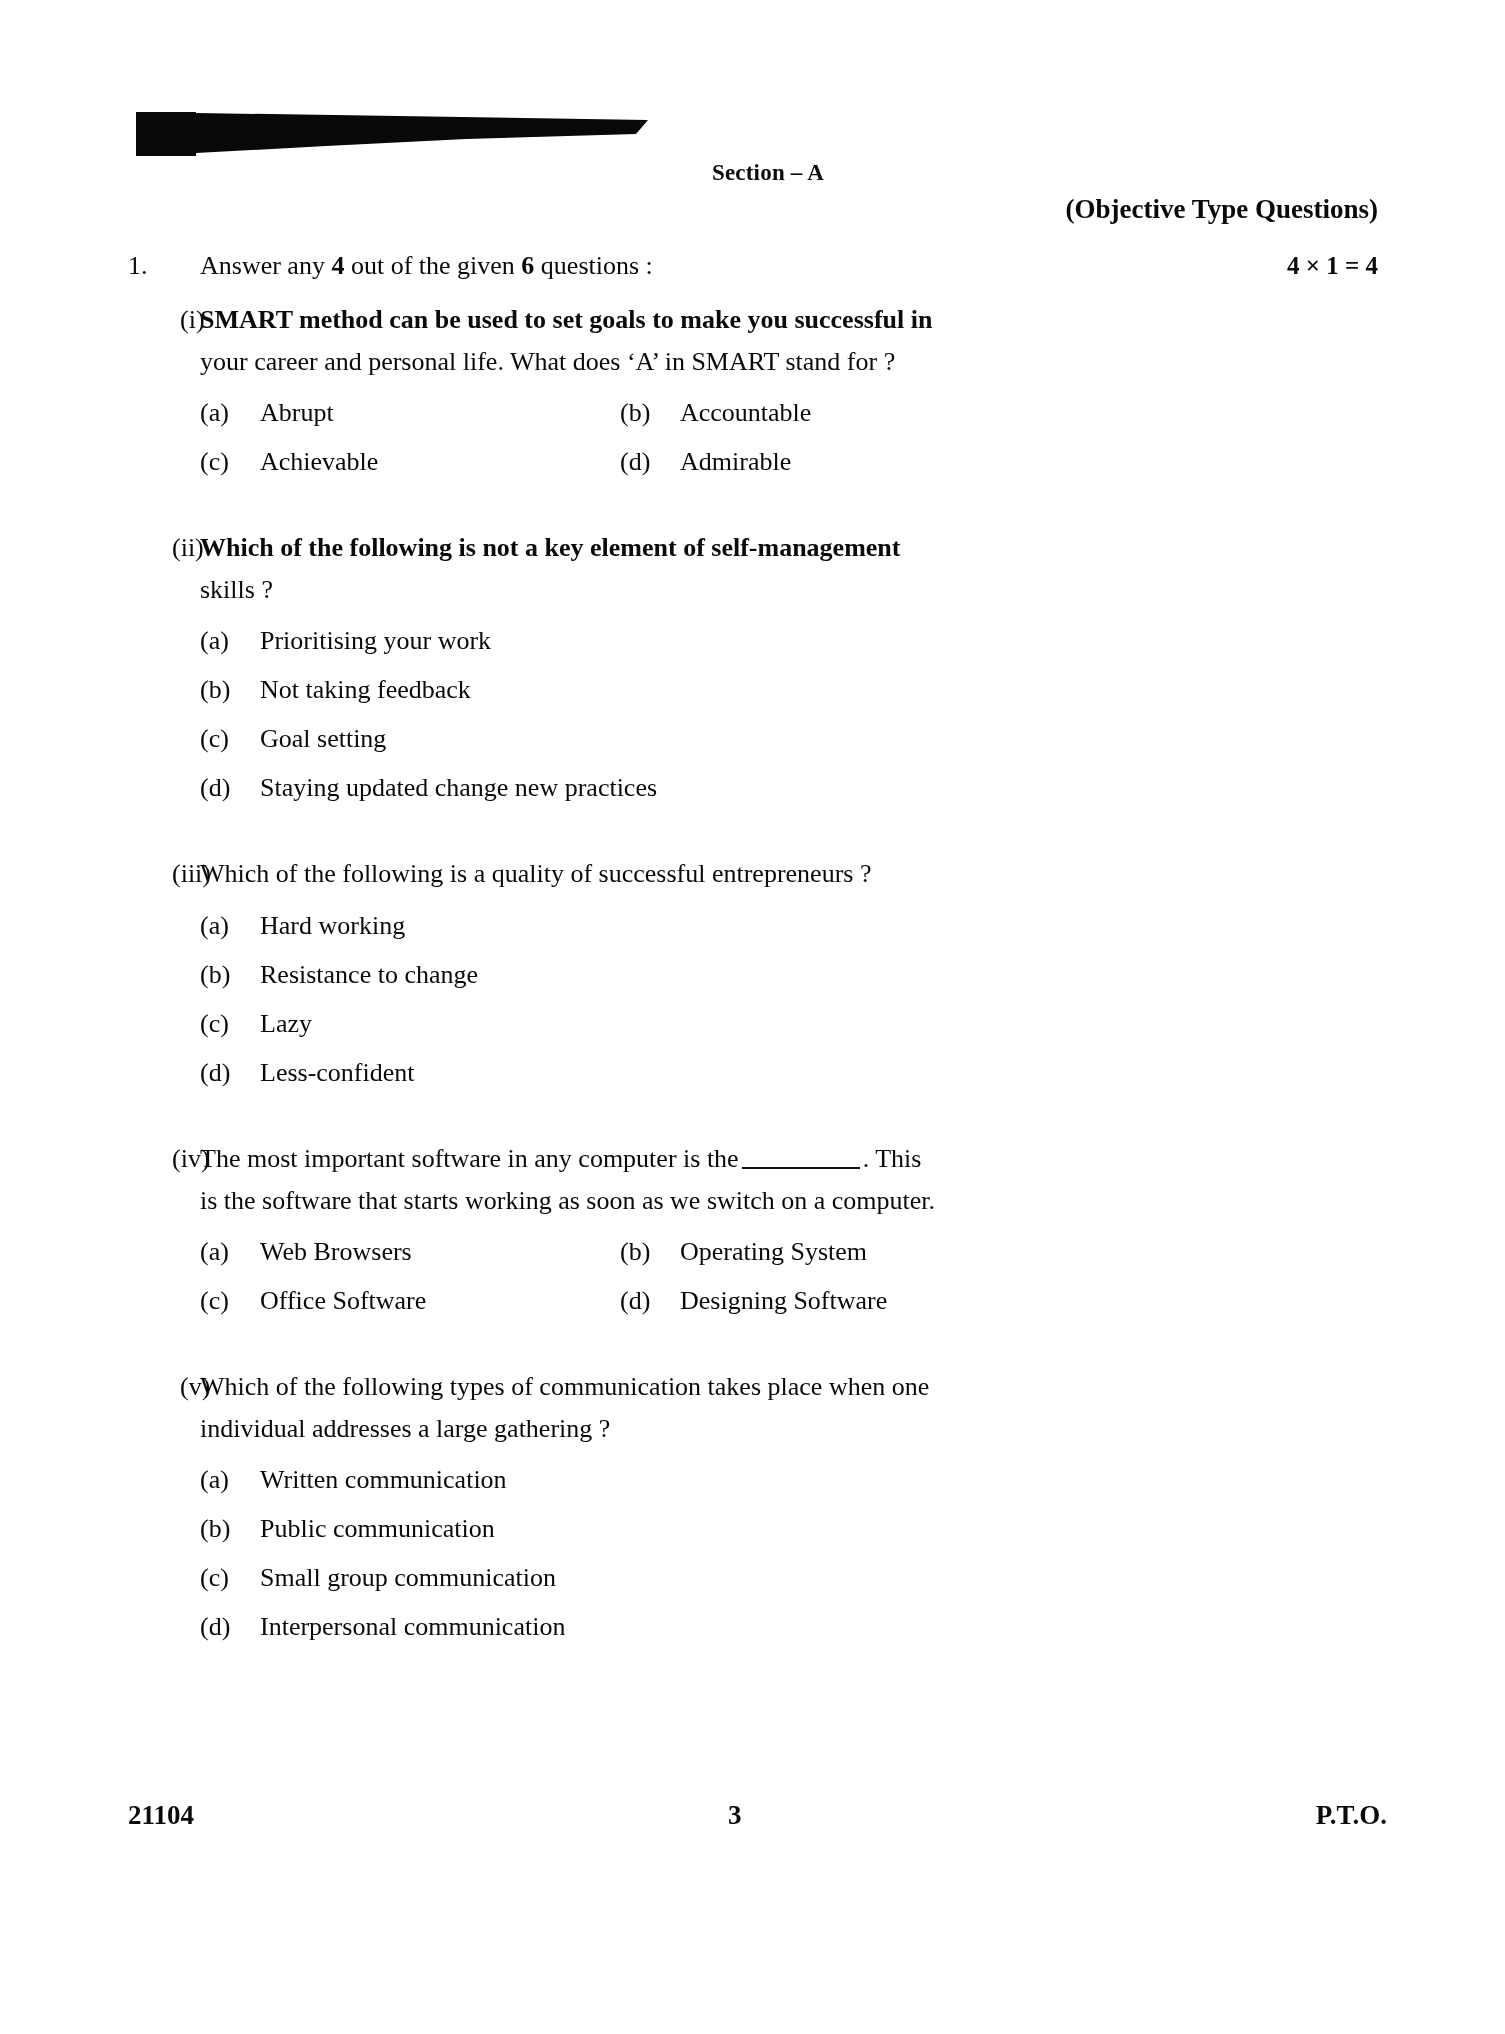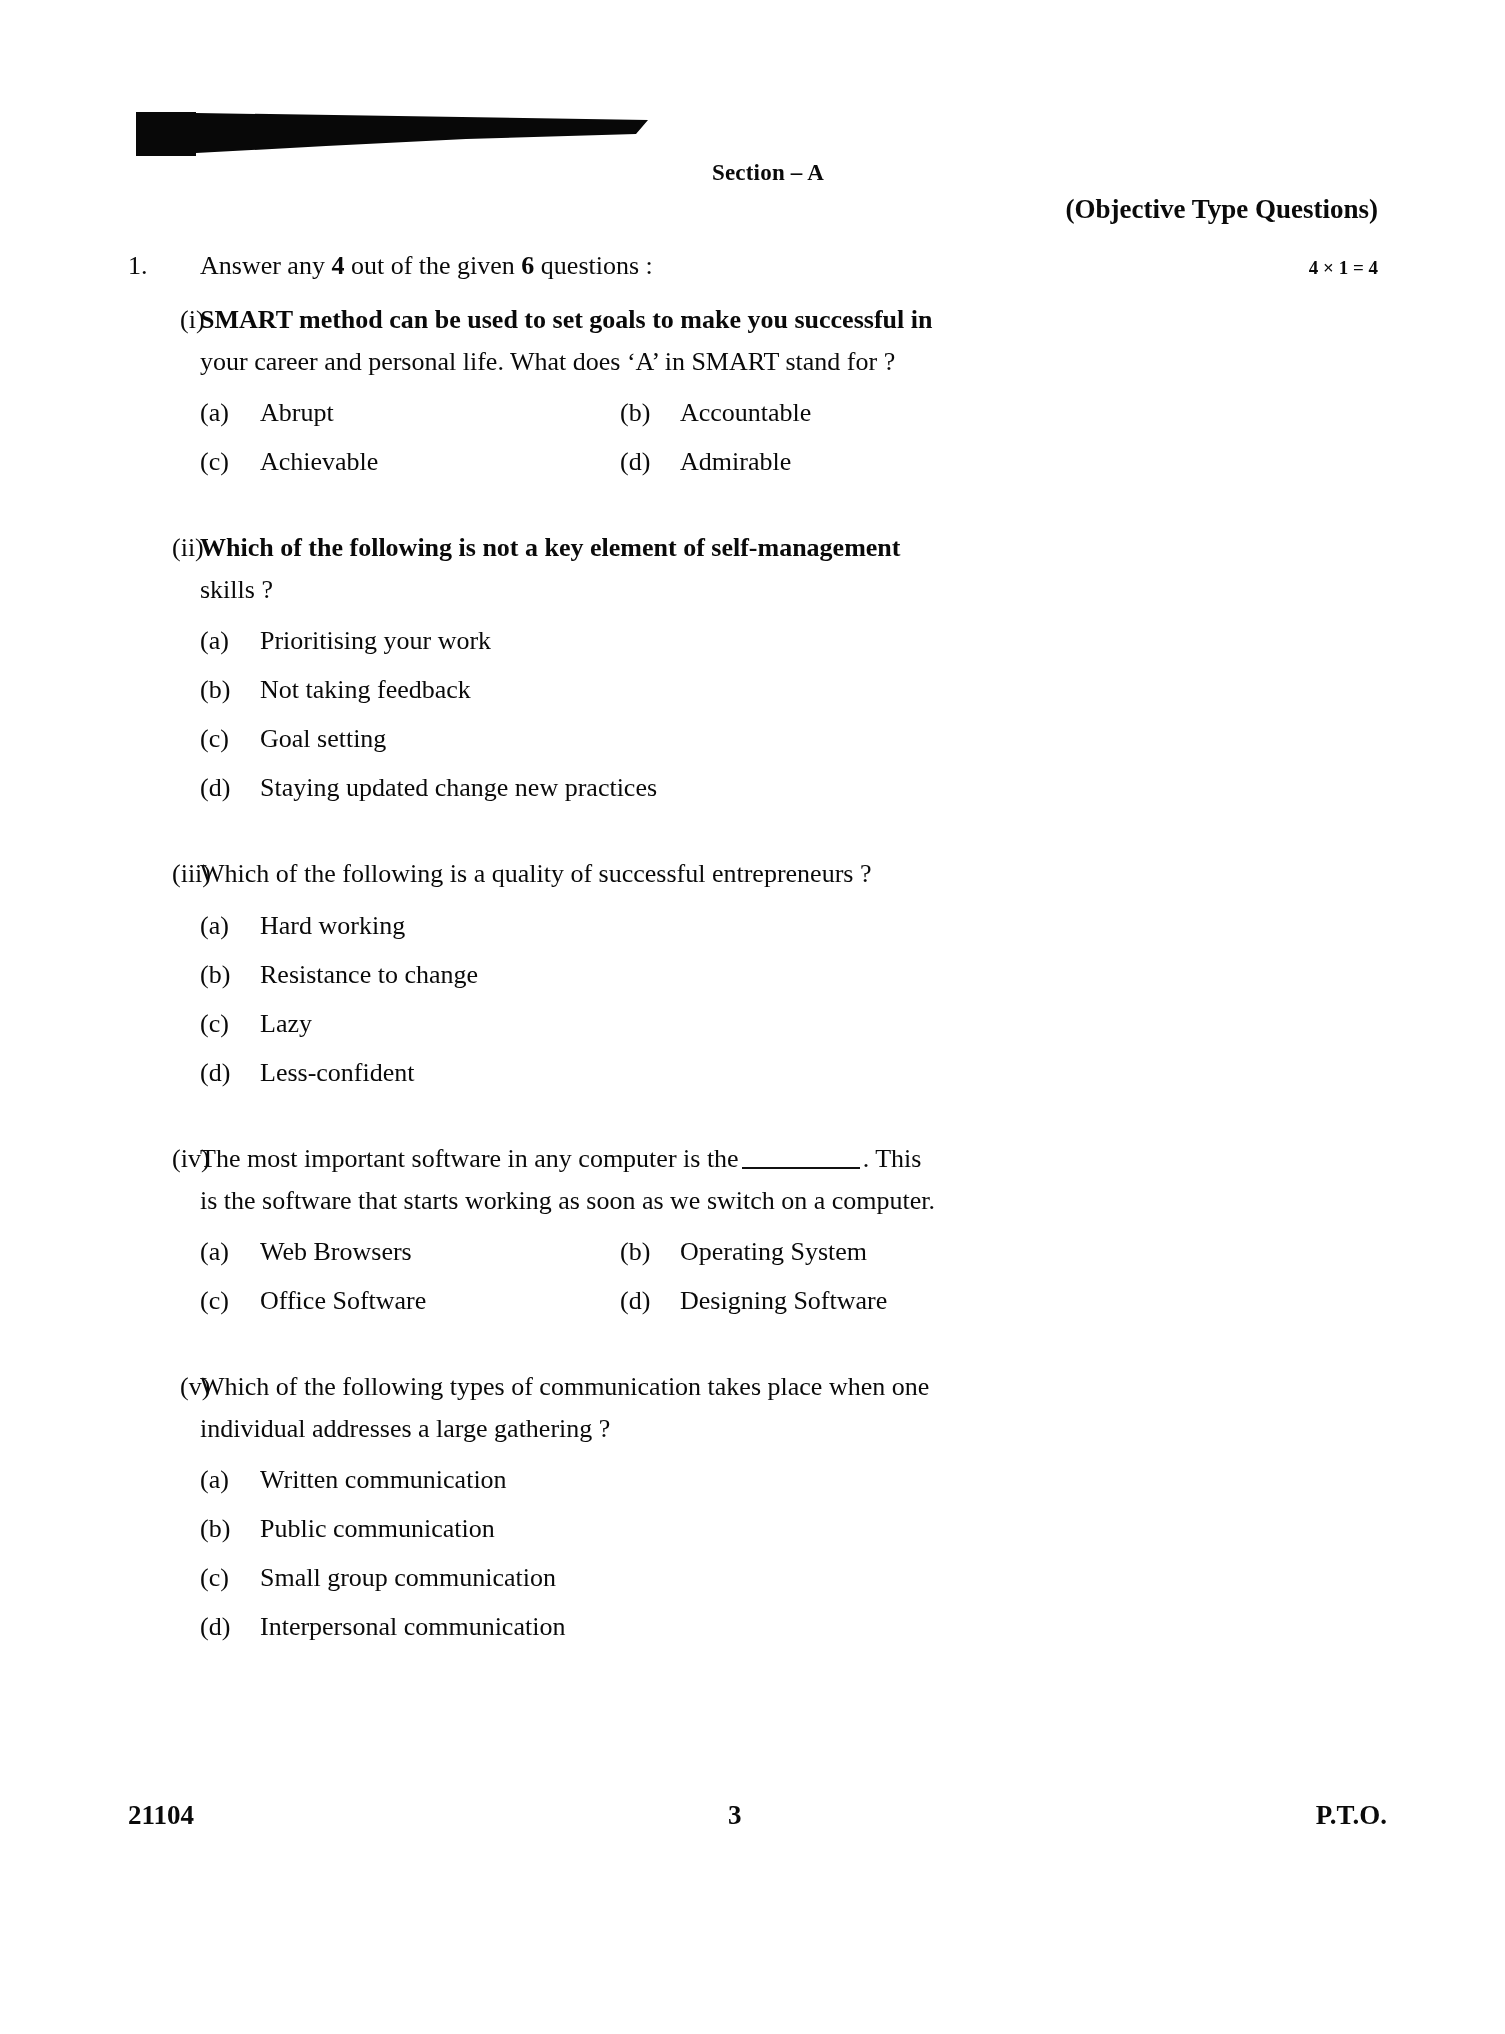--- a/index.html
+++ b/index.html
@@ -66,21 +66,21 @@
     flex: 0 0 72px;
     font-weight: normal;
     font-size: 26px;
   }
   .qtext {
     flex: 1 1 auto;
   }
   .qmarks {
     flex: 0 0 auto;
     font-weight: bold;
-    font-size: 19px;
+    font-size: 25px;
     white-space: nowrap;
     padding-left: 24px;
   }
   .b { font-weight: bold; }
 
   
   .subq {
     display: flex;
     align-items: flex-start;
     margin: 0 0 6px 0;

